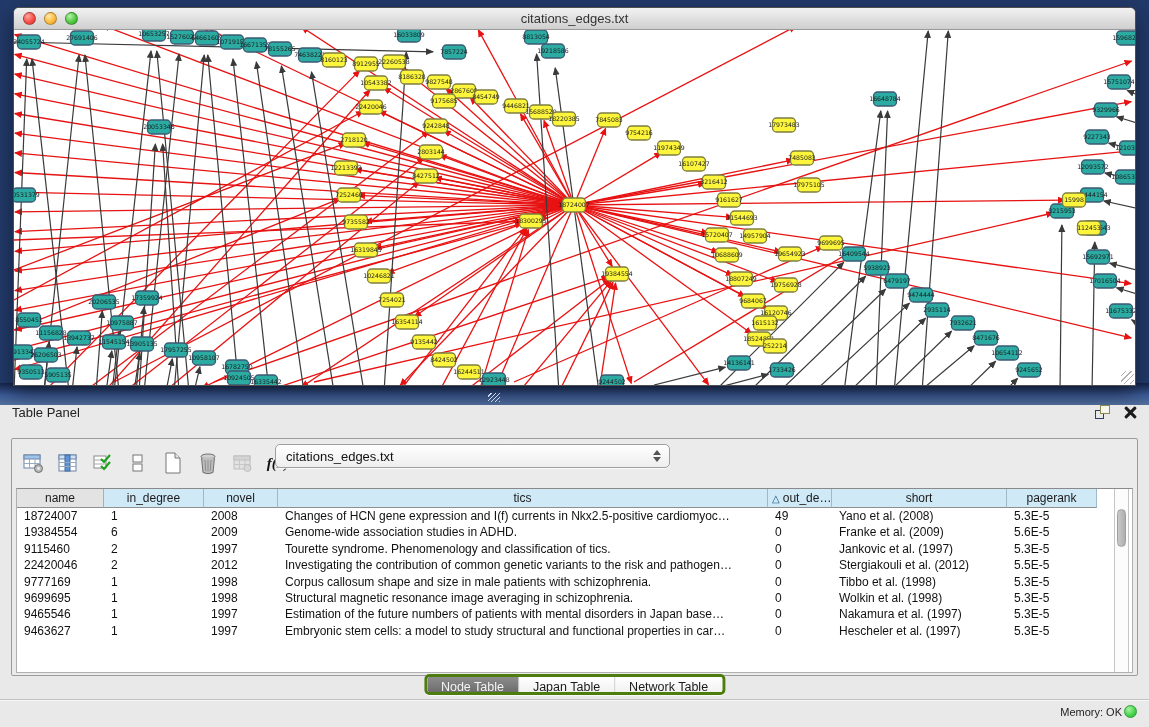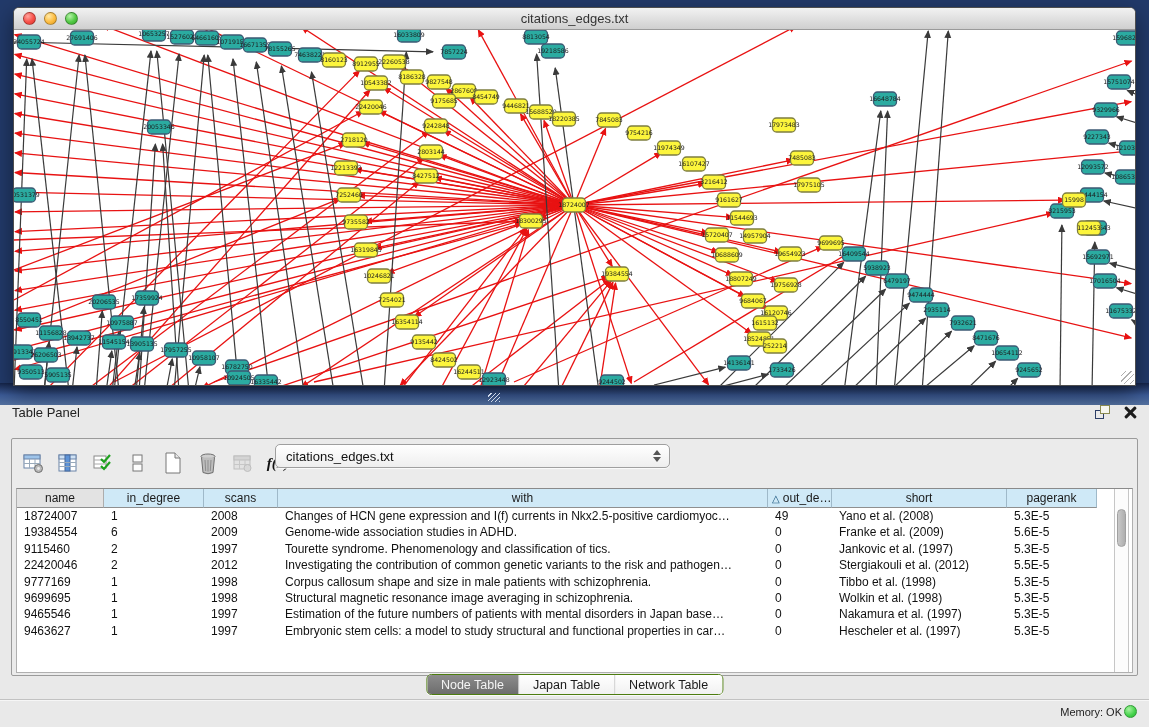--- a/index.html
+++ b/index.html
@@ -66,21 +66,21 @@
   .tbody { position:absolute; left:0; top:19px; right:0; bottom:0; }
   .tr { height:16.4px; line-height:16.4px; white-space:nowrap; }
   .td { display:inline-block; height:16.4px; font-size:12px; color:#111; overflow:hidden; padding-left:7px; vertical-align:top; }
   .c0{width:87px;} .c1{width:100px;} .c2{width:74px;} .c3{width:490px;} .c4{width:64px;} .c5{width:175px;} .c6{width:90px;}
   .vscroll { position:absolute; right:3px; top:0; bottom:0; width:15px; background:#fcfcfc;
     border-left:1px solid #c6c6c6; border-right:1px solid #c6c6c6; }
   .vthumb { position:absolute; left:2px; top:20px; width:9px; height:38px; border-radius:5px;
     background:linear-gradient(90deg,#c9c9c9,#aeaeae); border:1px solid #a0a0a0; }
 
   .tabs { position:absolute; left:50%; top:269px; transform:translateX(-50%); display:flex; height:21px;
-    border:1px solid #4d7c0f; border-radius:5px; overflow:hidden; background:#fff; box-shadow:0 1px 0 rgba(255,255,255,.7); }
+    border:3px solid #4d7c0f; border-radius:5px; overflow:hidden; background:#fff; box-shadow:0 1px 0 rgba(255,255,255,.7); }
   .tab { padding:0 14px; font-size:12.5px; line-height:20px; color:#1a1a1a;
     background:linear-gradient(180deg,#ffffff,#f1f1f1); border-right:1px solid #c0c0c0; }
   .tab:last-child { border-right:none; }
   .tab.active { background:linear-gradient(180deg,#8c8c8c,#6d6d6d); color:#f4f4f4; }
 
   .status-divider { position:absolute; left:0; top:294px; width:100%; height:2px;
     border-top:1px solid #c2c2c2; border-bottom:1px solid #f6f6f6; }
   .memory-chip { position:absolute; right:12px; top:300px; display:flex; align-items:center; gap:2px; }
   .memory-label { font-size:11px; color:#222; }
   .memory-dot { width:13px; height:13px; border-radius:50%; border:1px solid #2f9b35;
@@ -802,21 +802,21 @@
 
       <div class="combo">
         <span>citations_edges.txt</span>
         <span class="arrows">
             <i class="up"></i>
             <i class="dn"></i>
           </span>
       </div>
 
       <div class="table-wrap">
-        <div class="thead" id="thead"><span class="th c0 key">name</span><span class="th c1">in_degree</span><span class="th c2">scans</span><span class="th c3">with</span><span class="th c4 sorted"><span class="sort-glyph">△</span>out_de…</span><span class="th c5">short</span><span class="th c6">pagerank</span></div>
+        <div class="thead" id="thead"><span class="th c0 key">name</span><span class="th c1">in_degree</span><span class="th c2">novel</span><span class="th c3">tics</span><span class="th c4 sorted"><span class="sort-glyph">△</span>out_de…</span><span class="th c5">short</span><span class="th c6">pagerank</span></div>
         <div class="tbody" id="tbody">
             <div class="tr"><span class="td c0">18724007</span><span class="td c1">1</span><span class="td c2">2008</span><span class="td c3">Changes of HCN gene expression and I(f) currents in Nkx2.5-positive cardiomyoc…</span><span class="td c4">49</span><span class="td c5">Yano et al. (2008)</span><span class="td c6">5.3E-5</span></div>
             <div class="tr"><span class="td c0">19384554</span><span class="td c1">6</span><span class="td c2">2009</span><span class="td c3">Genome-wide association studies in ADHD.</span><span class="td c4">0</span><span class="td c5">Franke et al. (2009)</span><span class="td c6">5.6E-5</span></div>
             <div class="tr"><span class="td c0">9115460</span><span class="td c1">2</span><span class="td c2">1997</span><span class="td c3">Tourette syndrome. Phenomenology and classification of tics.</span><span class="td c4">0</span><span class="td c5">Jankovic et al. (1997)</span><span class="td c6">5.3E-5</span></div>
             <div class="tr"><span class="td c0">22420046</span><span class="td c1">2</span><span class="td c2">2012</span><span class="td c3">Investigating the contribution of common genetic variants to the risk and pathogen…</span><span class="td c4">0</span><span class="td c5">Stergiakouli et al. (2012)</span><span class="td c6">5.5E-5</span></div>
             <div class="tr"><span class="td c0">9777169</span><span class="td c1">1</span><span class="td c2">1998</span><span class="td c3">Corpus callosum shape and size in male patients with schizophrenia.</span><span class="td c4">0</span><span class="td c5">Tibbo et al. (1998)</span><span class="td c6">5.3E-5</span></div>
             <div class="tr"><span class="td c0">9699695</span><span class="td c1">1</span><span class="td c2">1998</span><span class="td c3">Structural magnetic resonance image averaging in schizophrenia.</span><span class="td c4">0</span><span class="td c5">Wolkin et al. (1998)</span><span class="td c6">5.3E-5</span></div>
             <div class="tr"><span class="td c0">9465546</span><span class="td c1">1</span><span class="td c2">1997</span><span class="td c3">Estimation of the future numbers of patients with mental disorders in Japan base…</span><span class="td c4">0</span><span class="td c5">Nakamura et al. (1997)</span><span class="td c6">5.3E-5</span></div>
             <div class="tr"><span class="td c0">9463627</span><span class="td c1">1</span><span class="td c2">1997</span><span class="td c3">Embryonic stem cells: a model to study structural and functional properties in car…</span><span class="td c4">0</span><span class="td c5">Hescheler et al. (1997)</span><span class="td c6">5.3E-5</span></div>
           </div>

